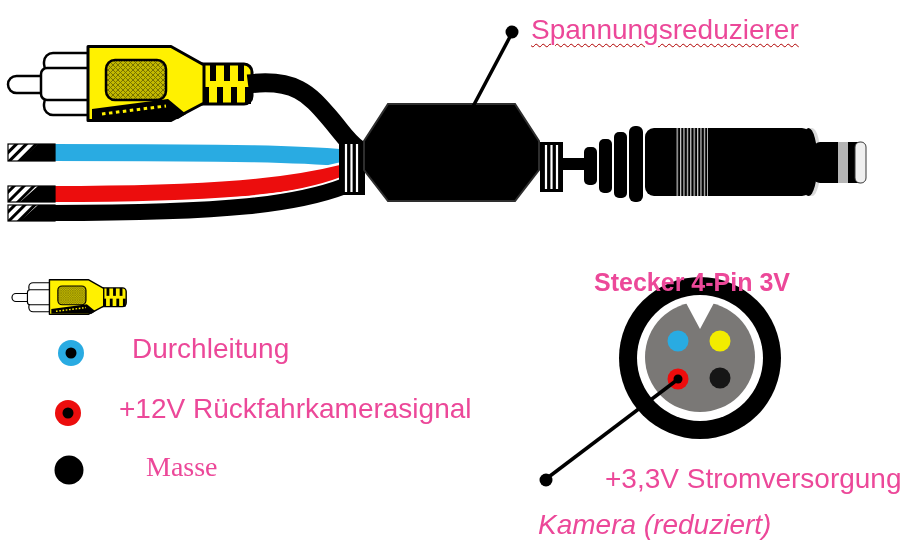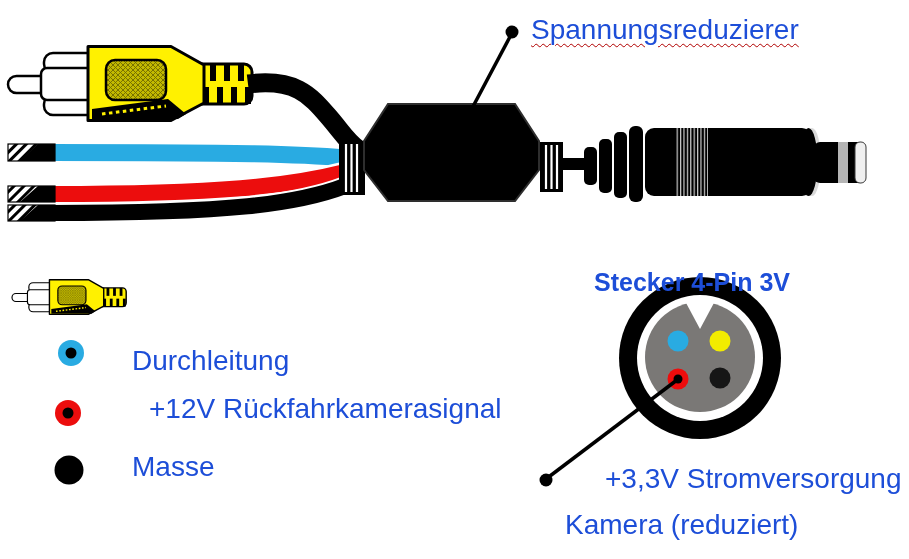--- a/index.html
+++ b/index.html
@@ -1,21 +1,21 @@
 <!DOCTYPE html>
 <html><head>
 <meta charset="utf-8">
 <style>
   html,body{margin:0;padding:0;background:#ffffff;}
   #canvas{
     position:relative;width:909px;height:559px;background:#ffffff;overflow:hidden;
     font-family:"Liberation Sans",sans-serif;color:#151515;
   }
   #art{position:absolute;left:0;top:0;z-index:1;}
-  .t{position:absolute;z-index:2;white-space:nowrap;line-height:1.1;font-size:28px;color:#1d4ed8;}
+  .t{position:absolute;z-index:2;white-space:nowrap;line-height:1.1;font-size:28px;color:#ec4899;}
   .t.bold{font-weight:bold;font-size:25px;}
   .wavy{
     text-decoration-line:underline;
     text-decoration-style:wavy;
     text-decoration-color:#b00000;
     text-decoration-thickness:1px;
     text-underline-offset:4px;
   }
   .center{text-align:center;}
 </style>
@@ -138,19 +138,19 @@
       <circle cx="68" cy="413" r="13" fill="#ec0d0d"></circle>
       <circle cx="68" cy="413" r="5.5" fill="#000000"></circle>
       <circle cx="69" cy="470" r="14.5" fill="#000000"></circle>
     </g>
   </svg>
 
   <div class="t wavy" style="left:531px;top:15px;">Spannungsreduzierer</div>
 
   <div class="t bold center" style="left:567px;top:237px;width:250px;margin-top:32px;">Stecker 4-Pin 3V</div>
 
-  <div class="t" style="left:132px;top:346px;text-align:right;">Durchleitung</div>
-  <div class="t" style="left:149px;top:394px;">+12V Rückfahrkamerasignal</div>
-  <div class="t" style="left:132px;top:452px;">Masse</div>
+  <div class="t" style="left:132px;top:334px;text-align:right;">Durchleitung</div>
+  <div class="t" style="left:119px;top:394px;">+12V Rückfahrkamerasignal</div>
+  <div class="t" style="left:146px;top:452px;font-family:Liberation Serif, serif;">Masse</div>
 
   <div class="t" style="left:559px;top:464px;margin-left:46px;">+3,3V Stromversorgung</div>
-  <div class="t" style="left:565px;top:510px;">Kamera (reduziert)</div>
+  <div class="t" style="left:538px;top:510px;font-style:italic;">Kamera (reduziert)</div>
 </div>
 
 </body></html>

